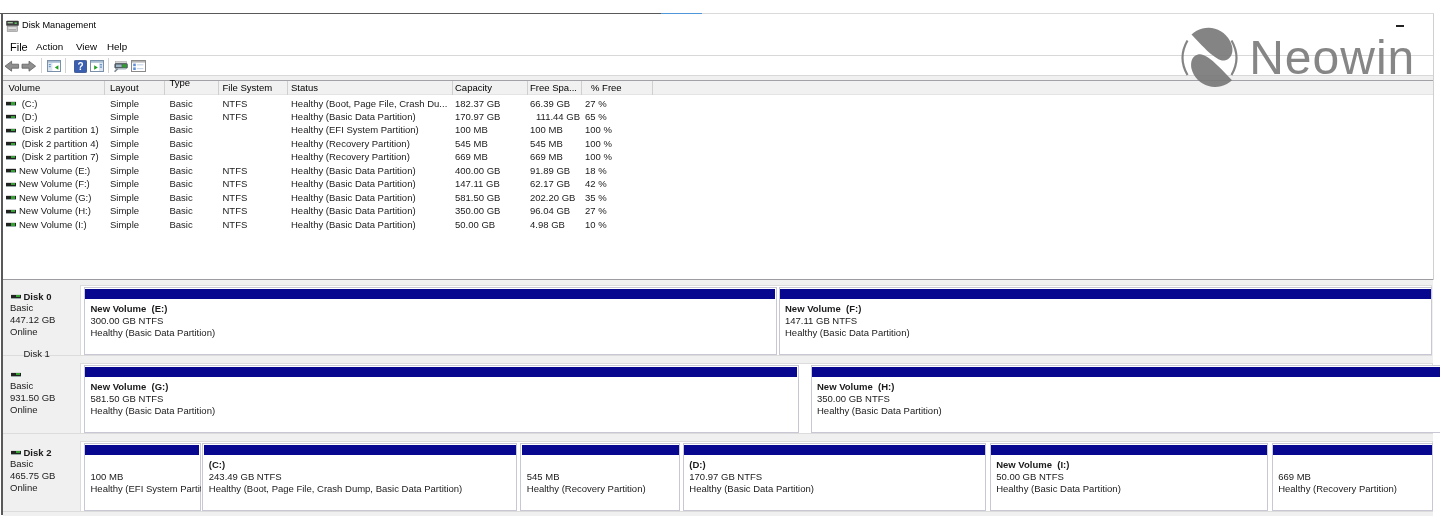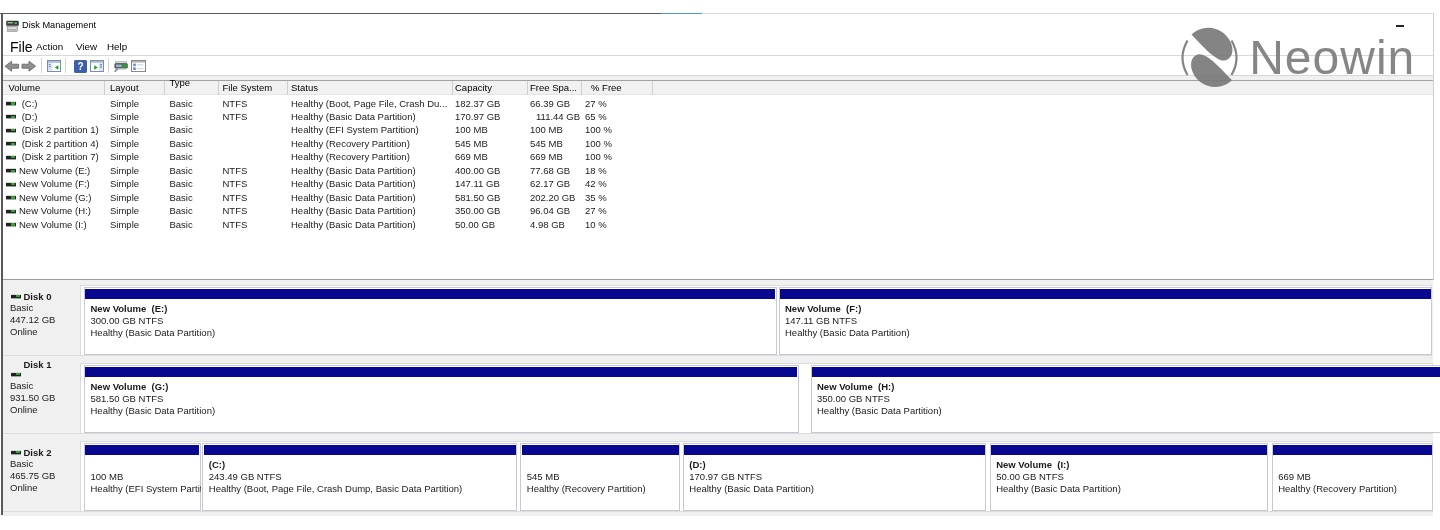--- a/index.html
+++ b/index.html
@@ -23,21 +23,21 @@
 <svg class="a" style="left:5.5px;top:20px" width="13" height="12" viewBox="0 0 13 12">
 <rect x="0.5" y="1" width="12" height="4.6" rx="0.6" fill="#3c3c3c" stroke="#2a2a2a" stroke-width="0.5"></rect>
 <rect x="1.6" y="2.2" width="5.2" height="1.1" fill="#b7e3b7"></rect>
 <rect x="8.6" y="2.4" width="2.2" height="1.6" fill="#57c057"></rect>
 <rect x="1.2" y="6.4" width="10.4" height="5" fill="#c9c9c9" stroke="#8a8a8a" stroke-width="0.6"></rect>
 <rect x="2.6" y="7.6" width="7.4" height="1" fill="#efefef"></rect>
 <rect x="2.6" y="9.3" width="7.4" height="1" fill="#9e9e9e"></rect>
 </svg>
 <div class="t" style="left:22px;top:20.2px;height:11px;line-height:11px;font-size:9.2px;color:#000">Disk Management</div>
 <div class="a" style="left:1395.5px;top:25.4px;width:8px;height:1.4px;background:#222"></div>
-<div class="t" style="left:10px;top:42.4px;height:10px;line-height:10px;font-size:14px;color:#000">File</div>
+<div class="t" style="left:10px;top:42.4px;height:10px;line-height:10px;font-size:11px;color:#000">File</div>
 <div class="t" style="left:36px;top:42.4px;height:10px;line-height:10px;font-size:9.8px;color:#000">Action</div>
 <div class="t" style="left:76px;top:42.4px;height:10px;line-height:10px;font-size:9.8px;color:#000">View</div>
 <div class="t" style="left:107px;top:42.4px;height:10px;line-height:10px;font-size:9.8px;color:#000">Help</div>
 <div class="a" style="left:2.6px;top:55px;width:1430.8px;height:1px;background:#d8d8d8"></div>
 <svg class="a" style="left:3.5px;top:60px" width="33" height="12.5" viewBox="0 0 33 12.5">
 <path d="M7.6 1.2 L1 6.2 L7.6 11.2 L7.6 8.2 L14.6 8.2 L14.6 4.2 L7.6 4.2 Z" fill="#8f8f8f" stroke="#5f5f5f" stroke-width="0.8"></path>
 <path d="M25 1.2 L31.6 6.2 L25 11.2 L25 8.2 L18 8.2 L18 4.2 L25 4.2 Z" fill="#8f8f8f" stroke="#5f5f5f" stroke-width="0.8"></path>
 </svg>
 <div class="sep" style="left:40.5px"></div>
 <svg class="a" style="left:46.5px;top:60px" width="14" height="12" viewBox="0 0 14 12">
@@ -151,21 +151,21 @@
 <div class="t" style="left:585px;top:150.36px;height:13.44px;line-height:13.44px">100 %</div>
 <div class="dico" style="left:5.5px;top:168.20px">
     <i></i>
   </div>
 <div class="t" style="left:19px;top:163.80px;height:13.44px;line-height:13.44px">New Volume (E:)</div>
 <div class="t" style="left:110px;top:163.80px;height:13.44px;line-height:13.44px">Simple</div>
 <div class="t" style="left:169.5px;top:163.80px;height:13.44px;line-height:13.44px">Basic</div>
 <div class="t" style="left:222.5px;top:163.80px;height:13.44px;line-height:13.44px">NTFS</div>
 <div class="t" style="left:291px;top:163.80px;height:13.44px;line-height:13.44px">Healthy (Basic Data Partition)</div>
 <div class="t" style="left:455px;top:163.80px;height:13.44px;line-height:13.44px">400.00 GB</div>
-<div class="t" style="left:530px;top:163.80px;height:13.44px;line-height:13.44px">77.68 GB</div>
+<div class="t" style="left:530px;top:163.80px;height:13.44px;line-height:13.44px">91.89 GB</div>
 <div class="t" style="left:585px;top:163.80px;height:13.44px;line-height:13.44px">18 %</div>
 <div class="dico" style="left:5.5px;top:181.64px">
     <i></i>
   </div>
 <div class="t" style="left:19px;top:177.24px;height:13.44px;line-height:13.44px">New Volume (F:)</div>
 <div class="t" style="left:110px;top:177.24px;height:13.44px;line-height:13.44px">Simple</div>
 <div class="t" style="left:169.5px;top:177.24px;height:13.44px;line-height:13.44px">Basic</div>
 <div class="t" style="left:222.5px;top:177.24px;height:13.44px;line-height:13.44px">NTFS</div>
 <div class="t" style="left:291px;top:177.24px;height:13.44px;line-height:13.44px">Healthy (Basic Data Partition)</div>
 <div class="t" style="left:455px;top:177.24px;height:13.44px;line-height:13.44px">147.11 GB</div>
@@ -217,21 +217,21 @@
 <div class="navy" style="left:85.3px;top:288.7px;width:689.9px;height:10.3px"></div>
 <div class="ptxt" style="left:90.5px;top:303.0px;width:686.0px;overflow:hidden"><span style="font-weight:bold">New Volume&nbsp;&nbsp;(E:)</span><br>300.00 GB NTFS<br>Healthy (Basic Data Partition)</div>
 <div class="pblk" style="left:778.5px;top:287.3px;width:653.5px;height:67.5px;overflow:hidden"></div>
 <div class="navy" style="left:779.8px;top:288.7px;width:650.9px;height:10.3px"></div>
 <div class="ptxt" style="left:785.0px;top:303.0px;width:647.0px;overflow:hidden"><span style="font-weight:bold">New Volume&nbsp;&nbsp;(F:)</span><br>147.11 GB NTFS<br>Healthy (Basic Data Partition)</div>
 <div class="pane" style="left:2.6px;top:362.5px;width:1430.9px;height:71px"></div>
 <div class="a" style="left:2.6px;top:363.0px;width:78.4px;height:70px;background:#f0f0f0;border-right:1px solid #dcdcdc"></div>
 <div class="dico" style="left:10.5px;top:371.5px">
     <i></i>
   </div>
-<div class="ltxt" style="left:23.5px;top:359px;font-weight:bold;height:11px;line-height:11px">Disk 1</div>
+<div class="ltxt" style="left:23.5px;top:348px;font-weight:normal;height:11px;line-height:11px">Disk 1</div>
 <div class="ltxt" style="left:10px;top:380.3px">Basic<br>931.50 GB<br>Online</div>
 <div class="pblk" style="left:84px;top:365.3px;width:714.5px;height:67.5px;overflow:hidden"></div>
 <div class="navy" style="left:85.3px;top:366.7px;width:711.9px;height:10.3px"></div>
 <div class="ptxt" style="left:90.5px;top:381.0px;width:708.0px;overflow:hidden"><span style="font-weight:bold">New Volume&nbsp;&nbsp;(G:)</span><br>581.50 GB NTFS<br>Healthy (Basic Data Partition)</div>
 <div class="pblk" style="left:810.5px;top:365.3px;width:630.5px;height:67.5px;overflow:hidden"></div>
 <div class="navy" style="left:811.8px;top:366.7px;width:627.9px;height:10.3px"></div>
 <div class="ptxt" style="left:817.0px;top:381.0px;width:624.0px;overflow:hidden"><span style="font-weight:bold">New Volume&nbsp;&nbsp;(H:)</span><br>350.00 GB NTFS<br>Healthy (Basic Data Partition)</div>
 <div class="pane" style="left:2.6px;top:440.5px;width:1430.9px;height:71px"></div>
 <div class="a" style="left:2.6px;top:441.0px;width:78.4px;height:70px;background:#f0f0f0;border-right:1px solid #dcdcdc"></div>
 <div class="dico" style="left:10.5px;top:449.5px">

